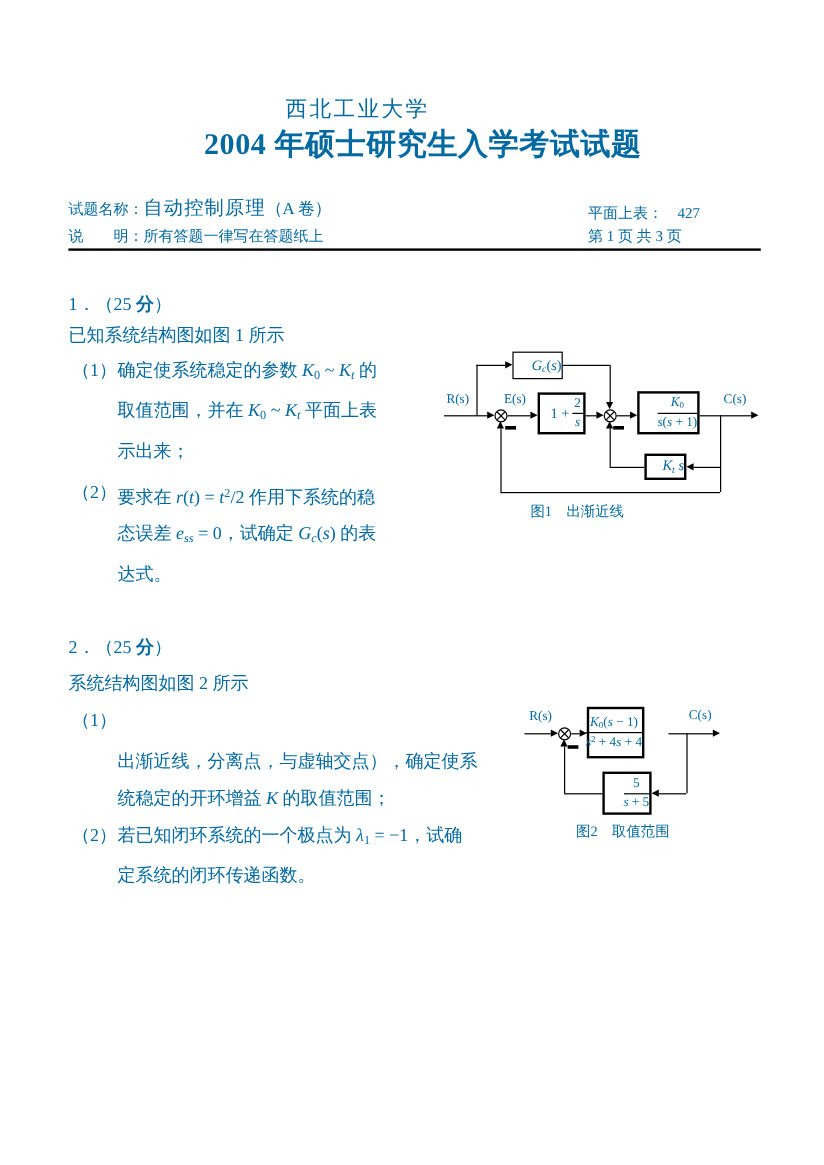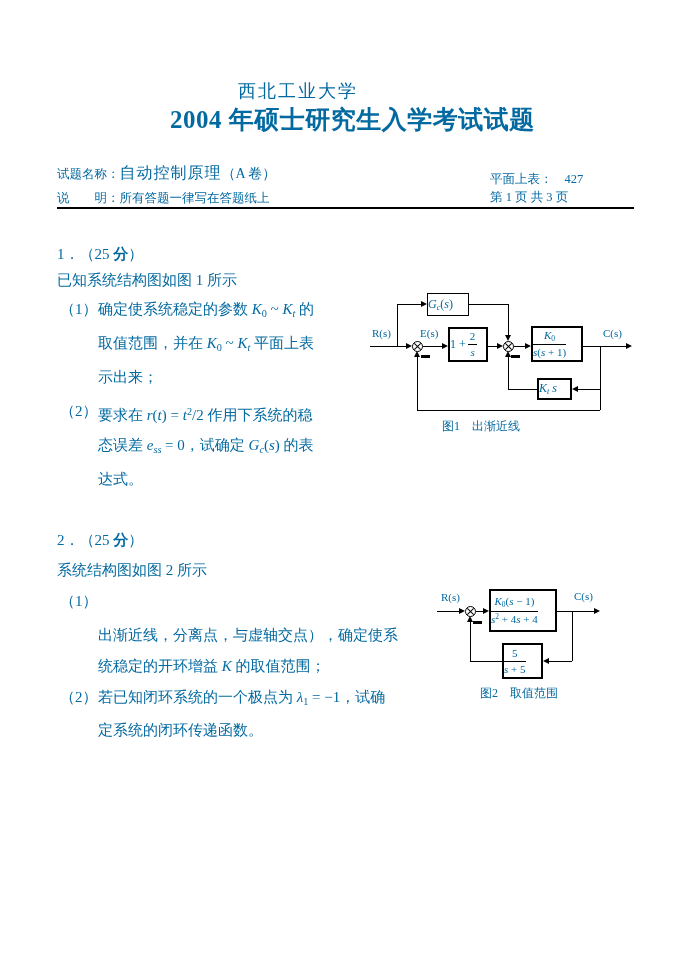--- a/index.html
+++ b/index.html
@@ -18,21 +18,21 @@
   .sg-b{font-weight:bold;}
   .sg-m{font-family:"Liberation Serif",serif;font-style:italic;}
   .sg-r{font-family:"Liberation Serif",serif;}
   .sg-sb{font-family:"Liberation Serif",serif;font-style:italic;font-size:0.68em;vertical-align:-0.25em;}
   .sg-sbr{font-family:"Liberation Serif",serif;font-size:0.68em;vertical-align:-0.25em;}
   .sg-sp{font-family:"Liberation Serif",serif;font-size:0.68em;vertical-align:0.5em;}
   
   .fig{position:absolute;}
   .hl{position:absolute;height:1px;background:#000;}
   .vl{position:absolute;width:1px;background:#000;}
-  .blk{position:absolute;border:2px solid #000;background:#fff;display:flex;align-items:center;justify-content:flex-start;
+  .blk{position:absolute;border:2px solid #000;background:#fff;display:flex;align-items:center;justify-content:flex-end;
        font-family:"Liberation Serif",serif;font-size:12px;box-sizing:border-box;white-space:nowrap;}
   .thin{border-width:1px;}
   .fr{display:inline-block;text-align:center;font-size:11px;line-height:1.15;}
   .fr .nm{display:block;border-bottom:1px solid #000;padding:0 2px 1px;}
   .fr .dn{display:block;padding-top:1px;}
   .pre{font-size:12px;margin-right:2px;}
   .dlabel{position:absolute;font-family:"Liberation Serif",serif;font-size:11px;white-space:nowrap;}
   .cap{position:absolute;font-size:12px;white-space:nowrap;}
   .minus{position:absolute;width:9px;height:3px;background:#000;}
   .sum{position:absolute;width:11px;height:11px;border:1px solid #000;border-radius:50%;box-sizing:border-box;background:#fff;}
@@ -149,21 +149,21 @@
   <div class="ln" style="left:98px;top:721px"><span>定系统的闭环传递函数。</span></div>
 
   <div class="fig" style="left:435px;top:585px;width:252px;height:122px">
     <div class="dlabel" style="left:6px;top:6px">R(s)</div>
     <div class="hl" style="left:2px;top:26px;width:22px"></div>
     <div class="ar ar-r" style="left:24px;top:22.5px"></div>
     <div class="sum" style="left:30px;top:21px"></div>
     <div class="minus" style="left:38px;top:36px" aria-label="−"></div>
     <div class="hl" style="left:41px;top:26px;width:7px"></div>
     <div class="ar ar-r" style="left:48px;top:22.5px"></div>
-    <div class="blk" style="left:54px;top:4px;width:68px;height:43px">
+    <div class="blk" style="left:54px;top:4px;width:48px;height:43px">
       <span class="fr">
         <span class="nm"><span class="sg-m">K</span><span class="sg-sbr">0</span><span class="sg-r">(</span><span class="sg-m">s</span><span class="sg-r"> − 1)</span></span>
         <span class="dn"><span class="sg-m">s</span><span class="sg-sp">2</span><span class="sg-r"> + 4</span><span class="sg-m">s</span><span class="sg-r"> + 4</span></span>
       </span>
     </div>
     <div class="hl" style="left:122px;top:26px;width:37px"></div>
     <div class="ar ar-r" style="left:159px;top:22.5px"></div>
     <div class="dlabel" style="left:139px;top:5px">C(s)</div>
     <div class="vl" style="left:137px;top:26px;height:50px"></div>
     <div class="hl" style="left:114px;top:76px;width:23px"></div>

